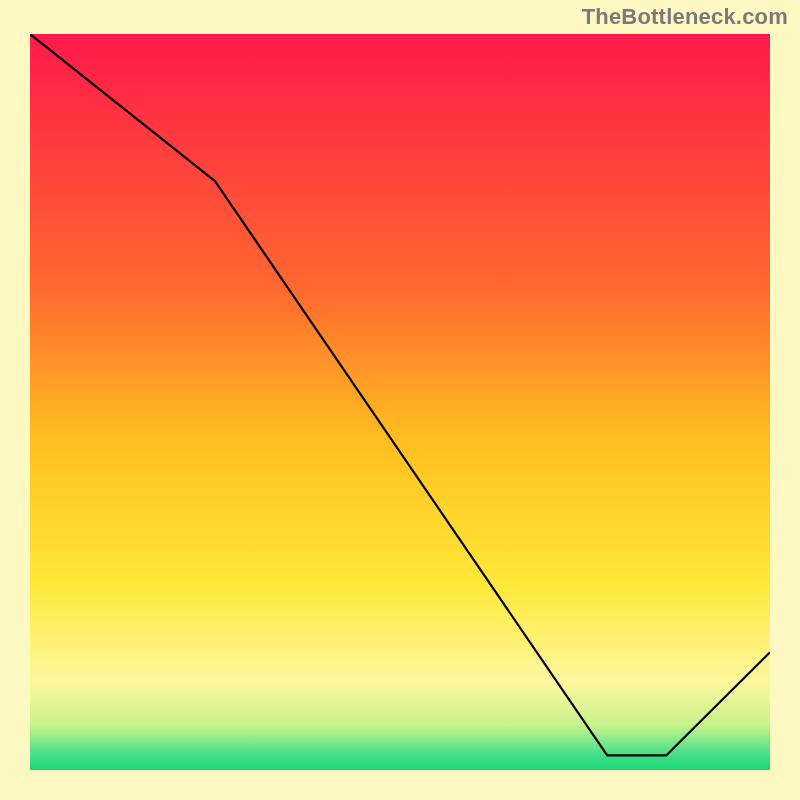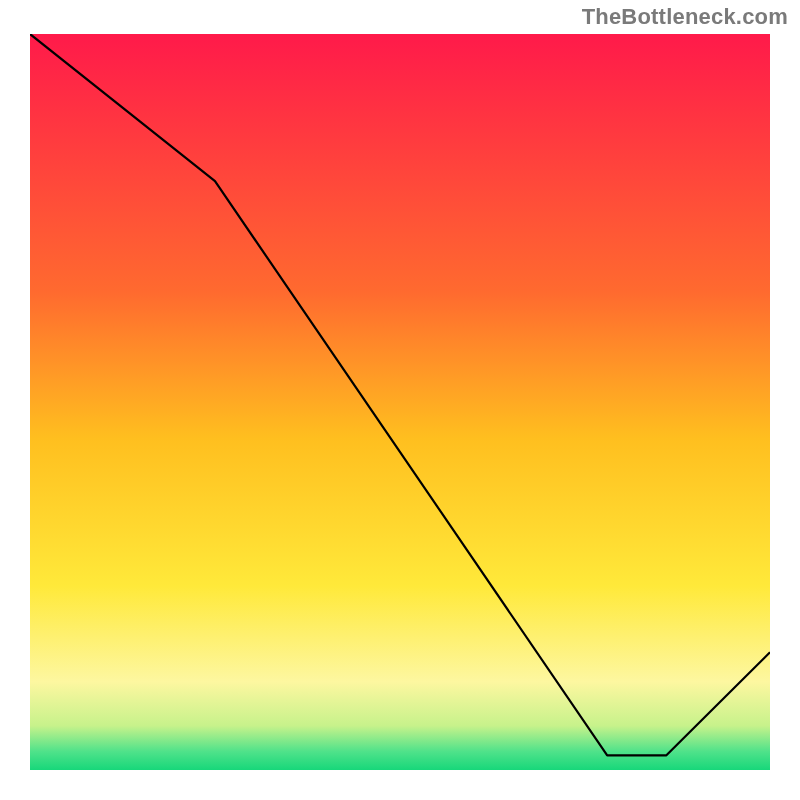--- a/index.html
+++ b/index.html
@@ -8,21 +8,21 @@
     width: 800px;
     height: 800px;
     background: #000;
     font-family: Arial, Helvetica, sans-serif;
     overflow: hidden;
   }
   .container {
     position: relative;
     width: 800px;
     height: 800px;
-    background: #ffffff;
+    background: #fef9c3;
   }
   .attribution {
     position: absolute;
     top: 4px;
     right: 12px;
     color: #7a7a7a;
     font-size: 22px;
     font-weight: 600;
     letter-spacing: 0.2px;
   }

